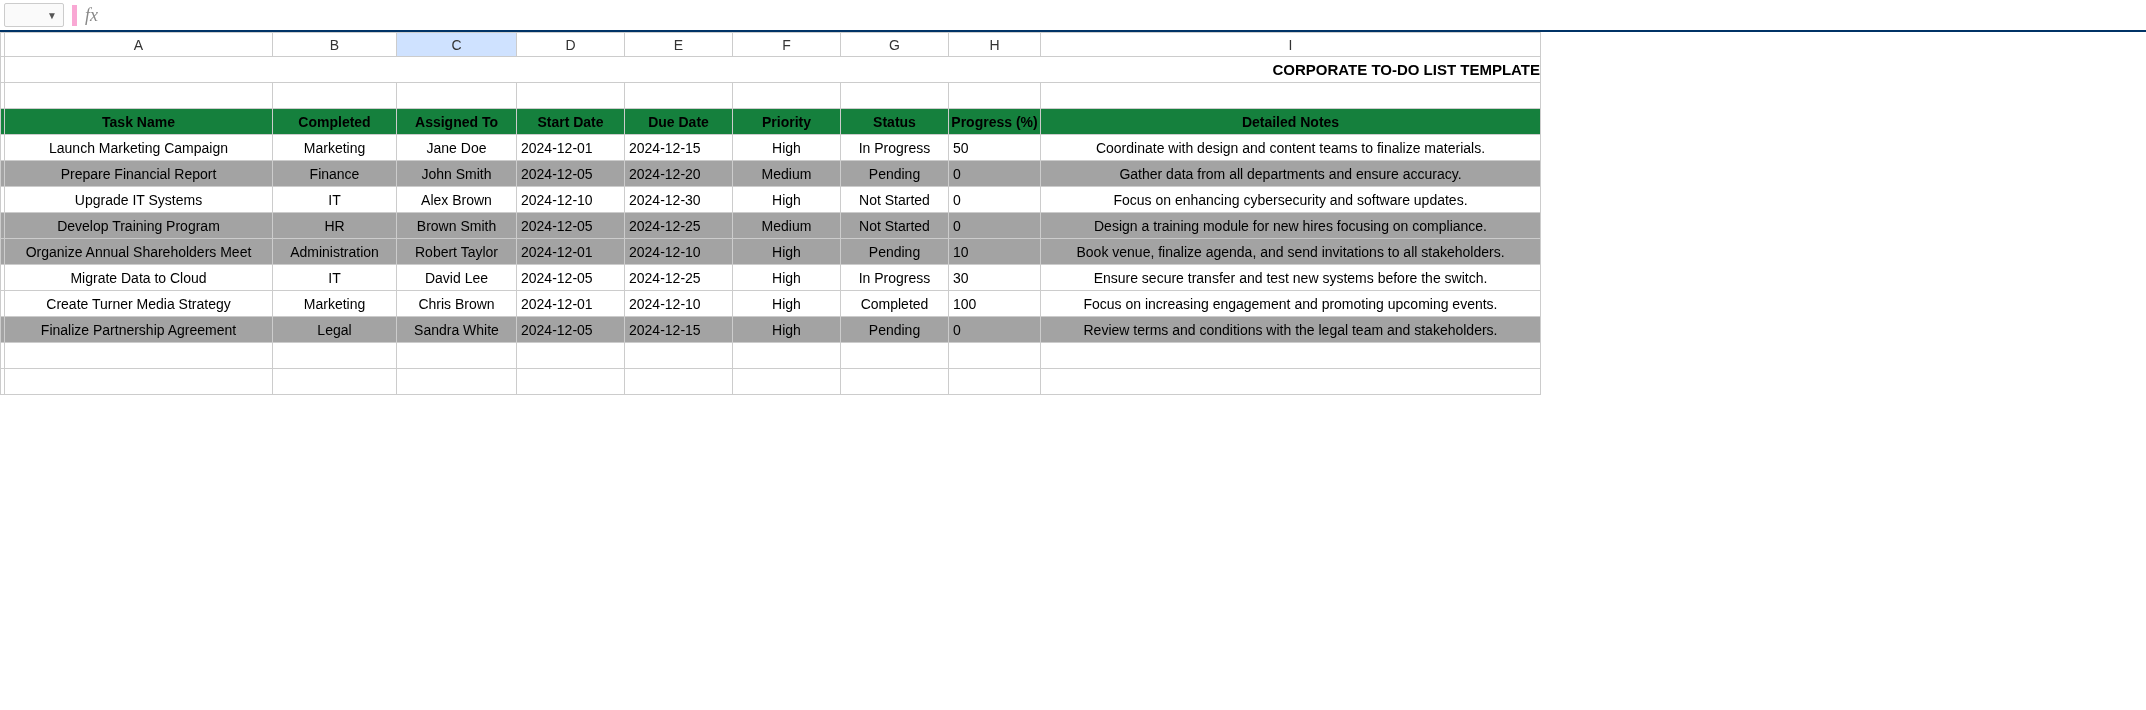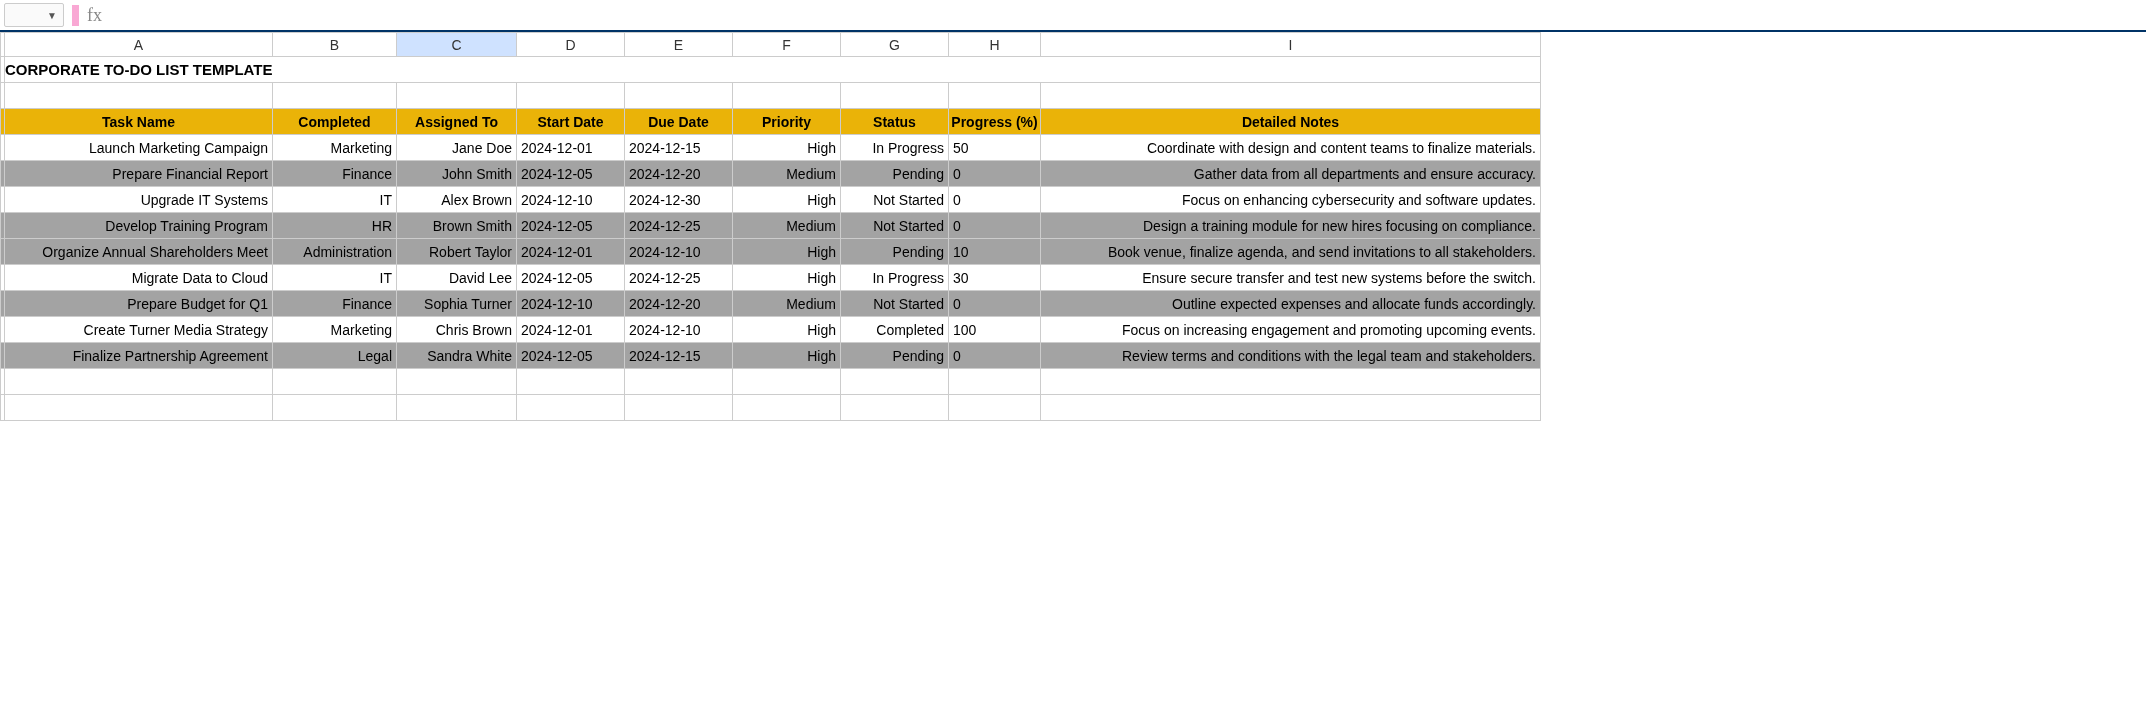--- a/index.html
+++ b/index.html
@@ -27,26 +27,27 @@
     background: #fafafa;
     padding-right: 6px;
     margin-right: 8px;
     border-radius: 2px;
   }
   .dropdown-triangle {
     font-size: 10px;
     color: #555;
   }
   .fx-label {
+    font-style: italic;
     font-family: "Times New Roman", serif;
     color: #888;
     font-size: 18px;
     margin-right: 4px;
     padding-left: 8px;
-    border-left: 7px solid #f9a8d4;
+    border-left: 5px solid #f9a8d4;
   }
   .formula-input {
     flex: 1;
     height: 24px;
     border: none;
     outline: none;
     font-size: 14px;
     padding-left: 4px;
   }
   .sheet {
@@ -79,36 +80,36 @@
   .col-A { width: 268px; }
   .col-B { width: 124px; }
   .col-C { width: 120px; }
   .col-D { width: 108px; }
   .col-E { width: 108px; }
   .col-F { width: 108px; }
   .col-G { width: 108px; }
   .col-H { width: 92px; }
   .col-I { width: 500px; }
   .title-row td.title-cell {
-    text-align: left;
+    text-align: right;
     font-weight: bold;
     font-size: 15px;
     margin-top: 12px;
   }
   .hdr td {
-    background: #eab308;
+    background: #15803d;
     color: #000;
     font-weight: bold;
     text-align: center;
   }
   .data td {
     padding: 0 4px;
   }
   .alt td { background: #a3a3a3; }
-  .left { text-align: right; }
+  .left { text-align: center; }
   .center { text-align: left; }
   .right { }
   .empty-row td { height: 26px; }
 </style>
 </head>
 <body>
 
 <div class="toolbar">
   <div class="name-box">
     <span class="dropdown-triangle">▼</span>
@@ -238,32 +239,20 @@
         <td class="left">Migrate Data to Cloud</td>
         <td class="left">IT</td>
         <td class="left">David Lee</td>
         <td class="center">2024-12-05</td>
         <td class="center">2024-12-25</td>
         <td class="left">High</td>
         <td class="left">In Progress</td>
         <td class="right">30</td>
         <td class="left">Ensure secure transfer and test new systems before the switch.</td>
       </tr>
-      <tr class="data alt">
-        <td></td>
-        <td class="left">Prepare Budget for Q1</td>
-        <td class="left">Finance</td>
-        <td class="left">Sophia Turner</td>
-        <td class="center">2024-12-10</td>
-        <td class="center">2024-12-20</td>
-        <td class="left">Medium</td>
-        <td class="left">Not Started</td>
-        <td class="right">0</td>
-        <td class="left">Outline expected expenses and allocate funds accordingly.</td>
-      </tr>
       <tr class="data">
         <td></td>
         <td class="left">Create Turner Media Strategy</td>
         <td class="left">Marketing</td>
         <td class="left">Chris Brown</td>
         <td class="center">2024-12-01</td>
         <td class="center">2024-12-10</td>
         <td class="left">High</td>
         <td class="left">Completed</td>
         <td class="right">100</td>

